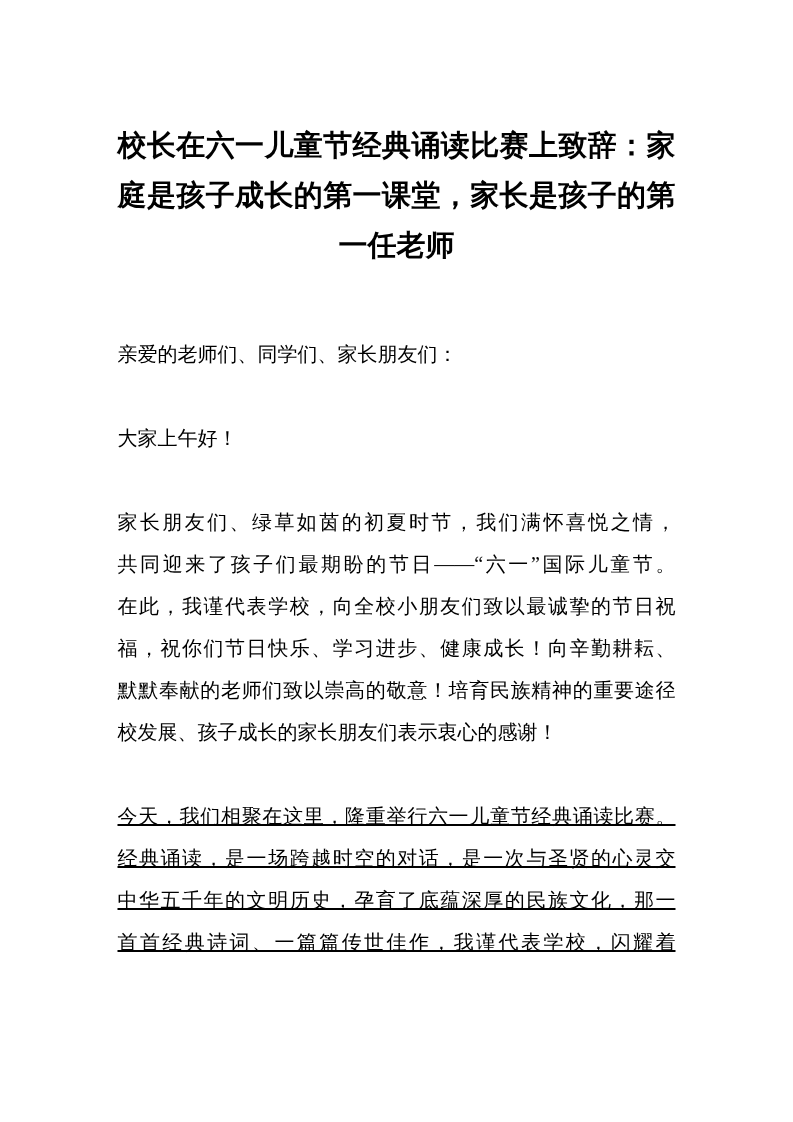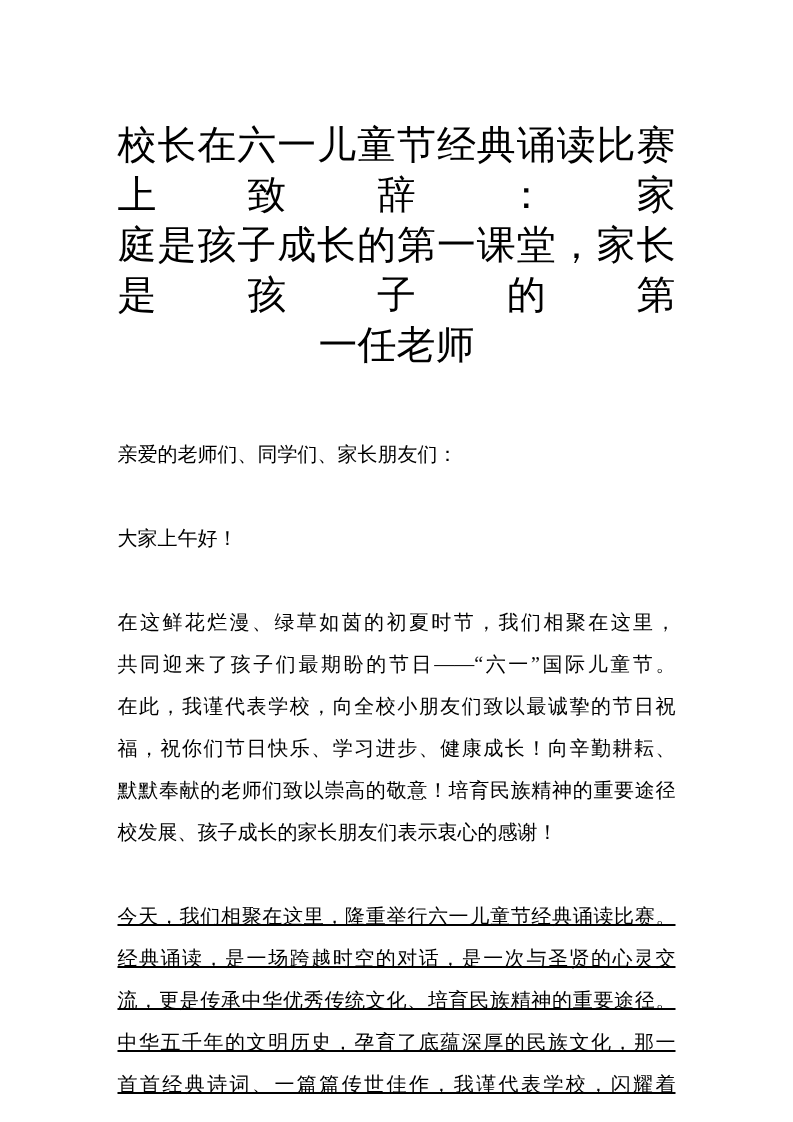--- a/index.html
+++ b/index.html
@@ -13,22 +13,22 @@
     height: 1122px;
     margin: 0 auto;
     background: #ffffff;
     overflow: hidden;
     font-family: "Liberation Serif", serif;
     color: #000000;
   }
   .title-block {
     margin: 120px auto 0 auto;
     width: 558px;
-    font-size: 39px;
-    font-weight: normal;
+    font-size: 29px;
+    font-weight: bold;
     line-height: 50px;
     letter-spacing: 0;
   }
   .body-block {
     margin: 63px auto 0 auto;
     width: 558px;
     font-size: 20px;
     line-height: 42px;
   }
   .para {
@@ -69,31 +69,30 @@
 
     <div class="para">
       <div class="t-left">亲爱的老师们、同学们、家长朋友们：</div>
     </div>
 
     <div class="para">
       <div class="t-left">大家上午好！</div>
     </div>
 
     <div class="para">
-      <div class="t-just">在这鲜花烂漫、绿草如茵的初夏时节，我们相聚在这里，</div>
+      <div class="t-just">家长朋友们、绿草如茵的初夏时节，我们满怀喜悦之情，</div>
       <div class="t-just">共同迎来了孩子们最期盼的节日——“六一”国际儿童节。</div>
       <div class="t-just">在此，我谨代表学校，向全校小朋友们致以最诚挚的节日祝</div>
       <div class="t-just">福，祝你们节日快乐、学习进步、健康成长！向辛勤耕耘、</div>
       <div class="t-just">默默奉献的老师们致以崇高的敬意！培育民族精神的重要途径</div>
       <div class="t-left">校发展、孩子成长的家长朋友们表示衷心的感谢！</div>
     </div>
 
     <div class="para">
       <div class="t-just">今天，我们相聚在这里，隆重举行六一儿童节经典诵读比赛。</div>
       <div class="t-just">经典诵读，是一场跨越时空的对话，是一次与圣贤的心灵交</div>
-      <div class="t-just">流，更是传承中华优秀传统文化、培育民族精神的重要途径。</div>
       <div class="t-just">中华五千年的文明历史，孕育了底蕴深厚的民族文化，那一</div>
       <div class="t-just">首首经典诗词、一篇篇传世佳作，我谨代表学校，闪耀着</div>
     </div>
 
   </div>
 
 </div>
 
 </body></html>

